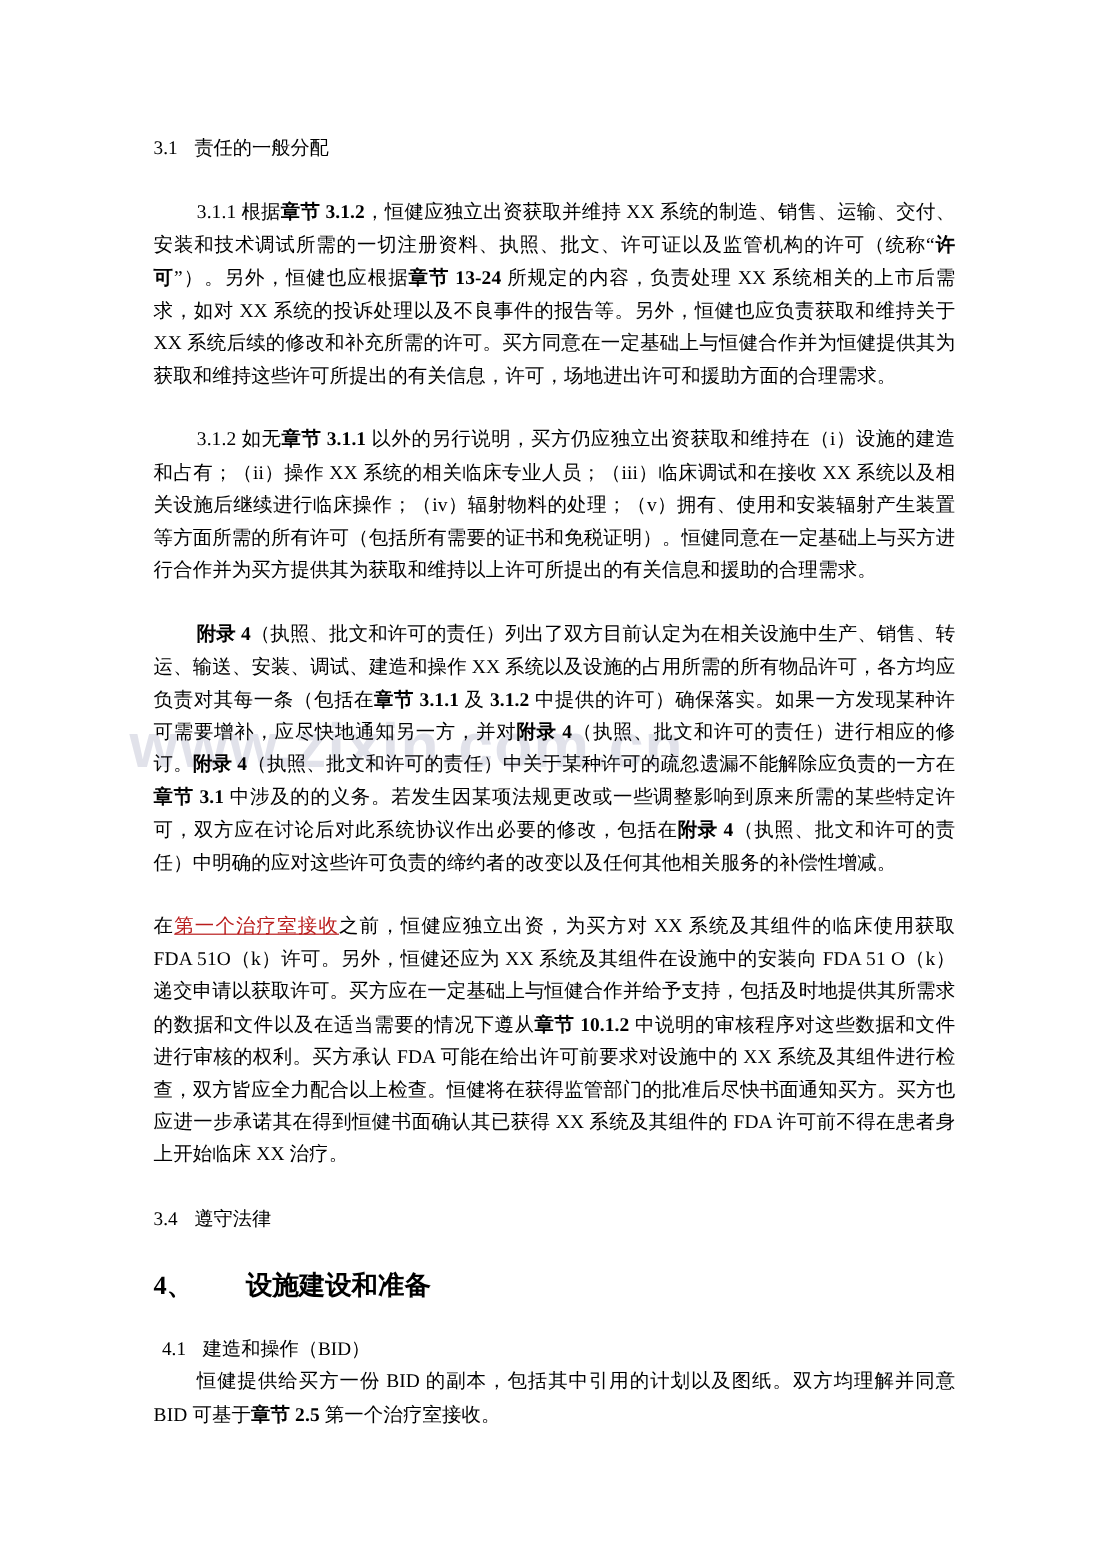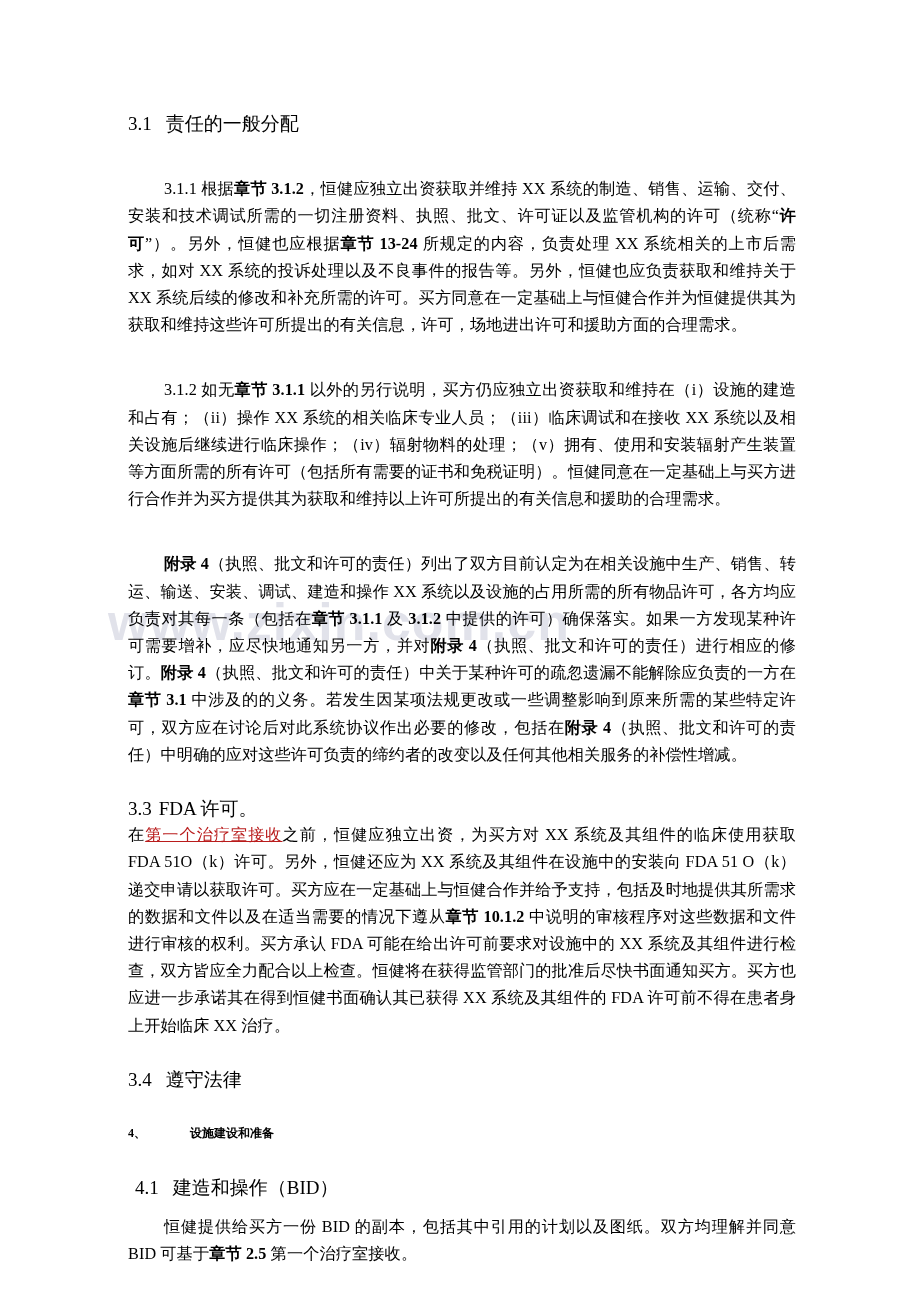--- a/index.html
+++ b/index.html
@@ -48,44 +48,43 @@
   .para {
     margin: 0;
     font-size: 16.2px;
     line-height: 27.2px;
     text-align: justify;
     text-justify: inter-ideograph;
     letter-spacing: 0.1px;
   }
   .indent-sec {
     text-indent: 36px;
-    margin-top: 12px;
   }
   .gap-lg { height: 27px; }
   .gap-md { height: 26px; }
   b, .bold {
     font-weight: 700;
   }
   .red {
     color: #b91c1c;
     text-decoration: underline;
   }
   .h-major {
     margin: 0;
-    font-size: 12px;
+    font-size: 22px;
     line-height: 27.2px;
     font-weight: 700;
   }
   .h-major .tabsp {
     display: inline-block;
     width: 44px;
   }
   .sec-head {
     margin: 0;
-    font-size: 19px;
+    font-size: 16px;
     line-height: 27.2px;
   }
   .sec-head .sp {
     display: inline-block;
     width: 7px;
   }
 </style>
 </head>
 <body>
 
@@ -104,21 +103,20 @@
     <div class="gap-md"></div>
 
     <p class="para indent-sec"><span>3.1.2</span><span class="sp"></span>&nbsp;<span>如无</span><b>章节 3.1.1</b><span> 以外的另行说明，买方仍应独立出资获取和维持在（i）设施的建造和占有；（ii）操作 XX 系统的相关临床专业人员；（iii）临床调试和在接收 XX 系统以及相关设施后继续进行临床操作；（iv）辐射物料的处理；（v）拥有、使用和安装辐射产生装置 等方面所需的所有许可（包括所有需要的证书和免税证明）。恒健同意在一定基础上与买方进行合作并为买方提供其为获取和维持以上许可所提出的有关信息和援助的合理需求。</span></p>
 
     <div class="gap-md"></div>
 
     <p class="para indent-sec"><b>附录 4</b><span>（执照、批文和许可的责任）列出了双方目前认定为在相关设施中生产、销售、转运、输送、安装、调试、建造和操作 XX 系统以及设施的占用所需的所有物品许可，各方均应负责对其每一条（包括在</span><b>章节 3.1.1</b><span> 及 </span><b>3.1.2</b><span> 中提供的许可）确保落实。如果一方发现某种许可需要增补，应尽快地通知另一方，并对</span><b>附录 4</b><span>（执照、批文和许可的责任）进行相应的修订。</span><b>附录 4</b><span>（执照、批文和许可的责任）中关于某种许可的疏忽遗漏不能解除应负责的一方在</span><b>章节 3.1</b><span> 中涉及的的义务。若发生因某项法规更改或一些调整影响到原来所需的某些特定许可，双方应在讨论后对此系统协议作出必要的修改，包括在</span><b>附录 4</b><span>（执照、批文和许可的责任）中明确的应对这些许可负责的缔约者的改变以及任何其他相关服务的补偿性增减。</span></p>
 
     <div class="gap-md"></div>
 
-    <p class="sec-head"><span>3.3</span><span class="sp"></span><span>FDA 许可。</span></p>
     <p class="para"><span>在</span><span class="red">第一个治疗室接收</span><span>之前，恒健应独立出资，为买方对 XX 系统及其组件的临床使用获取 FDA 51O（k）许可。另外，恒健还应为 XX 系统及其组件在设施中的安装向 FDA 51 O（k）递交申请以获取许可。买方应在一定基础上与恒健合作并给予支持，包括及时地提供其所需求的数据和文件以及在适当需要的情况下遵从</span><b>章节 10.1.2</b><span> 中说明的审核程序对这些数据和文件进行审核的权利。买方承认 FDA 可能在给出许可前要求对设施中的 XX 系统及其组件进行检查，双方皆应全力配合以上检查。恒健将在获得监管部门的批准后尽快书面通知买方。买方也应进一步承诺其在得到恒健书面确认其已获得 XX 系统及其组件的 FDA 许可前不得在患者身上开始临床 XX 治疗。</span></p>
 
     <div class="gap-md"></div>
 
     <p class="sec-head"><span>3.4</span><span class="sp"></span><span class="sp"></span><span>遵守法律</span></p>
 
     <div class="gap-lg"></div>
 
     <p class="h-major"><span>4、</span><span class="tabsp"></span><span>设施建设和准备</span></p>
 

